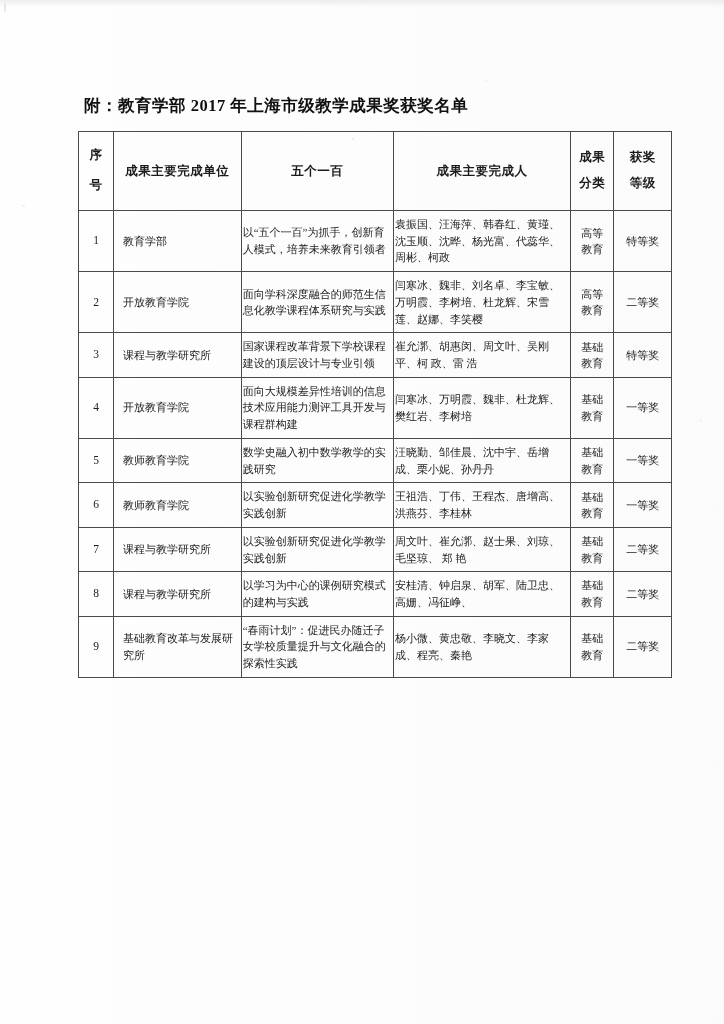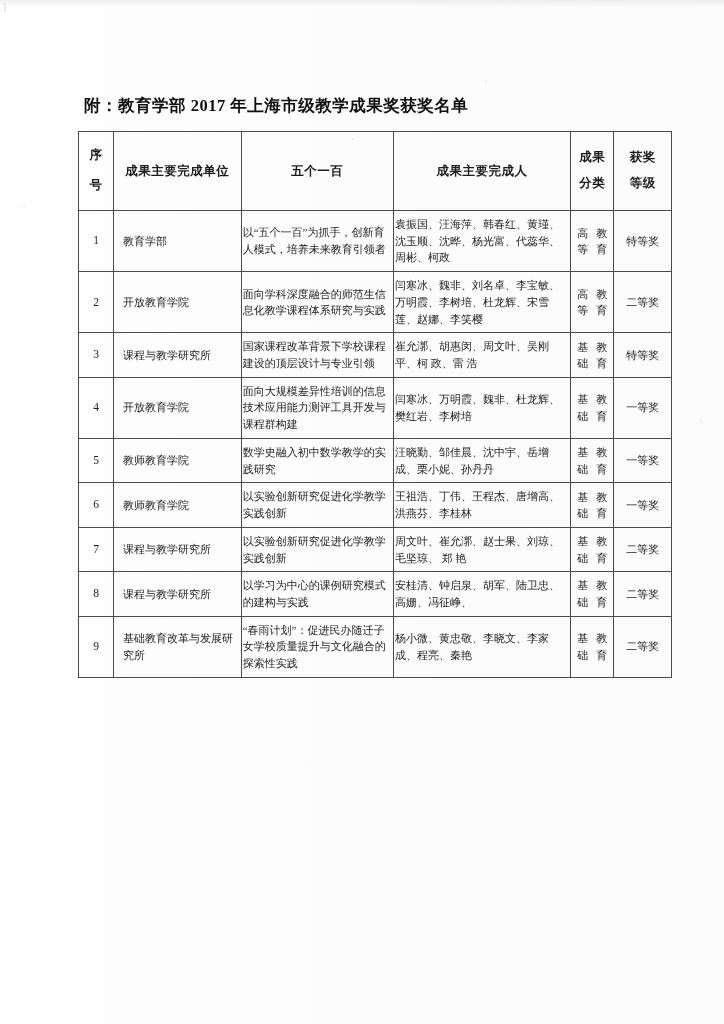--- a/index.html
+++ b/index.html
@@ -120,21 +120,21 @@
     line-height: 1.55;
   }
   td.cell-level {
     text-align: center;
     padding: 4px 2px;
     white-space: nowrap;
     margin-top: 26px;
   }
   .cat-stack {
     display: flex;
-    flex-direction: row;
+    flex-direction: column;
     align-items: center;
     line-height: 1.5;
   }
 </style>
 </head>
 <body>
 
 <div class="page-surface">
   <div class="scan-speck" style="left:4px;  top:3px;  width:2px; height:9px;"></div>
   <div class="scan-speck" style="left:700px;top:420px;width:2px; height:2px; opacity:.35;"></div>

